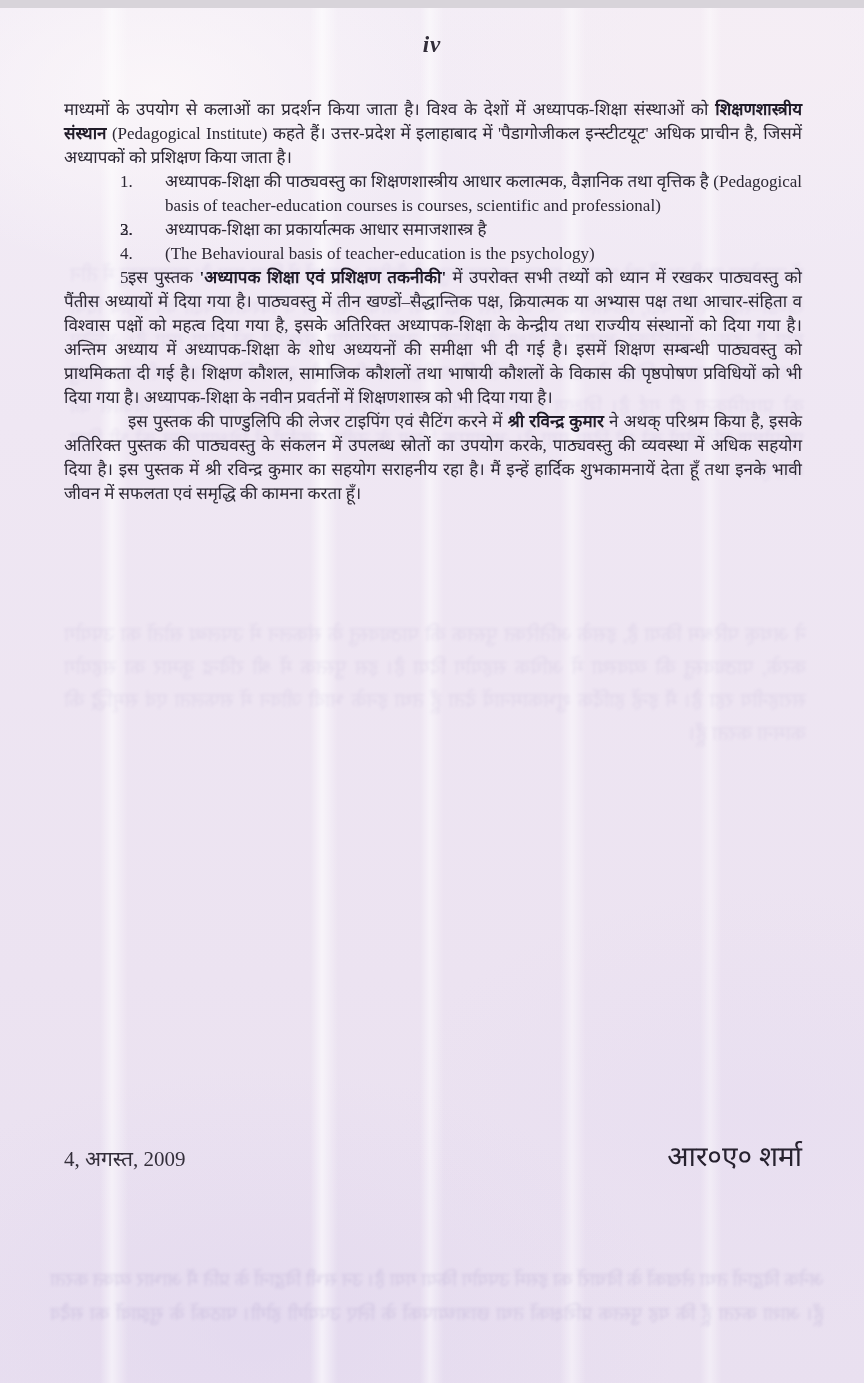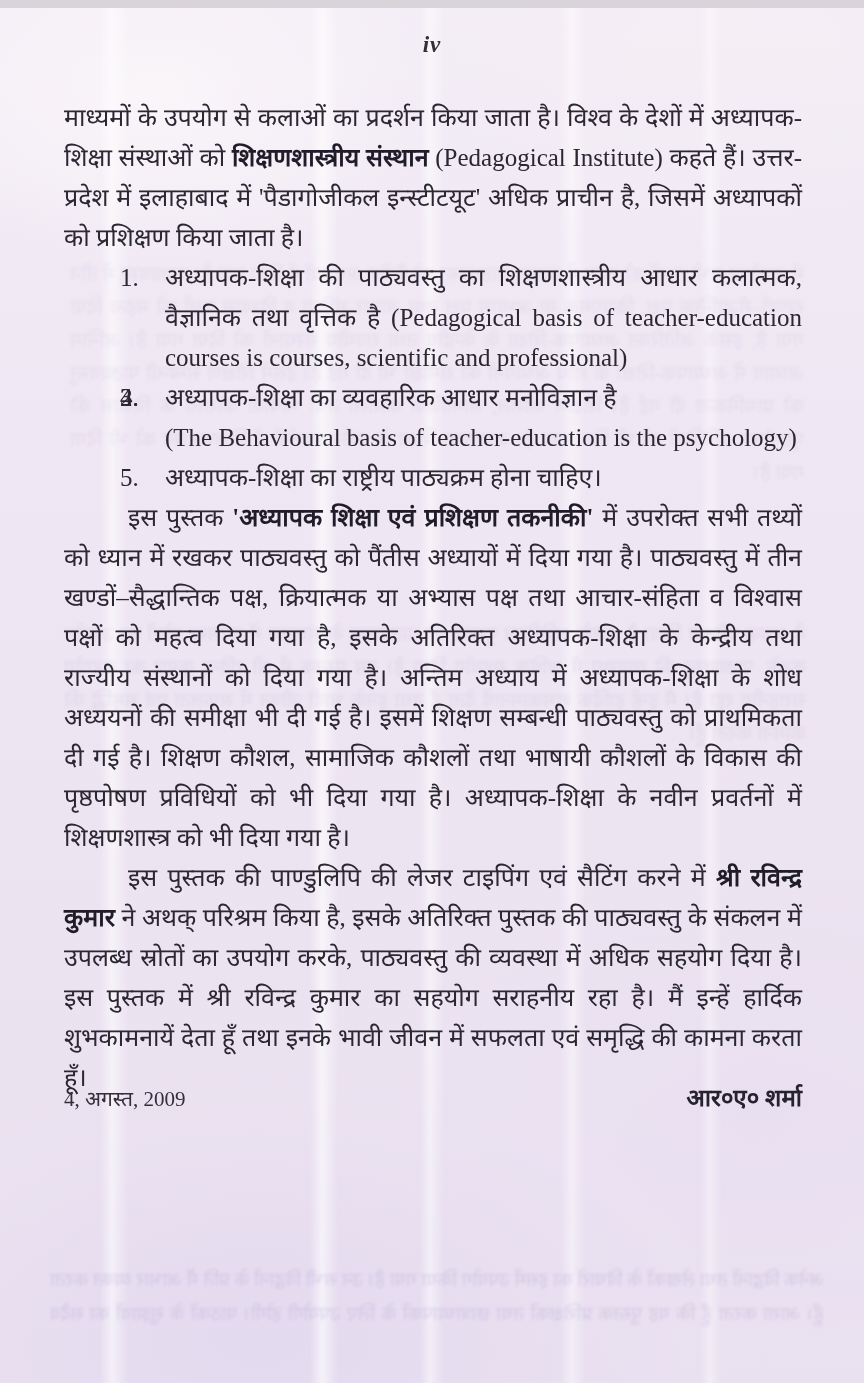--- a/index.html
+++ b/index.html
@@ -42,35 +42,35 @@
   .bleed-c{left:50px;right:40px;top:1255px;height:70px;opacity:.22;font-size:19px;line-height:34px;}
   
   .content-layer{position:relative;z-index:1;}
   .page-num{
     position:absolute;top:24px;left:0;width:100%;
     text-align:center;font-style:italic;font-weight:bold;font-size:23px;
     letter-spacing:1px;color:#332e3a;
   }
   .body-text{
     position:absolute;left:64px;top:90px;width:738px;
-    font-size:25px;line-height:40px;text-align:justify;
+    font-size:17px;line-height:24px;text-align:justify;
   }
   .body-text p{margin:0;}
   p.ind{text-indent:64px;}
   b{color:#201c29;}
   ol.fmt{list-style:none;margin:0;padding:0;}
   ol.fmt li{position:relative;padding-left:101px;}
   ol.fmt .num{position:absolute;left:56px;top:0;}
   .en-block{display:block;}
   .footer{
-    position:absolute;left:64px;right:62px;top:1072px;
+    position:absolute;left:64px;right:62px;top:1128px;
     display:flex;justify-content:space-between;align-items:baseline;z-index:1;
   }
   .date{font-size:21px;color:#332e3a;}
-  .author{font-size:24px;font-weight:bold;color:#27222f;}
+  .author{font-size:28px;font-weight:normal;color:#27222f;}
 </style>
 </head>
 <body>
 
 <div class="page">
 
   <div class="bleed-layer">
     <div class="bleed bleed-a"> में उपरोक्त सभी तथ्यों को ध्यान में रखकर पाठ्यवस्तु को पैंतीस अध्यायों में दिया गया है। पाठ्यवस्तु में तीन खण्डों–सैद्धान्तिक पक्ष, क्रियात्मक या अभ्यास पक्ष तथा आचार-संहिता व विश्वास पक्षों को महत्व दिया गया है, इसके अतिरिक्त अध्यापक-शिक्षा के केन्द्रीय तथा राज्यीय संस्थानों को दिया गया है। अन्तिम अध्याय में अध्यापक-शिक्षा के शोध अध्ययनों की समीक्षा भी दी गई है। इसमें शिक्षण सम्बन्धी पाठ्यवस्तु को प्राथमिकता दी गई है। शिक्षण कौशल, सामाजिक कौशलों तथा भाषायी कौशलों के विकास की पृष्ठपोषण प्रविधियों को भी दिया गया है। अध्यापक-शिक्षा के नवीन प्रवर्तनों में शिक्षणशास्त्र को भी दिया गया है।</div>
     <div class="bleed bleed-b"> ने अथक् परिश्रम किया है, इसके अतिरिक्त पुस्तक की पाठ्यवस्तु के संकलन में उपलब्ध स्रोतों का उपयोग करके, पाठ्यवस्तु की व्यवस्था में अधिक सहयोग दिया है। इस पुस्तक में श्री रविन्द्र कुमार का सहयोग सराहनीय रहा है। मैं इन्हें हार्दिक शुभकामनायें देता हूँ तथा इनके भावी जीवन में सफलता एवं समृद्धि की कामना करता हूँ।</div>
     <div class="bleed bleed-c">अनेक विद्वानों तथा लेखकों के विचारों का इसमें उपयोग किया गया है। उन सभी विद्वानों के प्रति मैं आभार व्यक्त करता हूँ। आशा करता हूँ कि यह पुस्तक प्रशिक्षकों तथा छात्राध्यापकों के लिए उपयोगी होगी। पाठकों के सुझावों का सदैव स्वागत है।</div>
@@ -88,29 +88,28 @@
         <li>
           <span class="num">1.</span>
           <span>अध्यापक-शिक्षा की पाठ्यवस्तु का शिक्षणशास्त्रीय आधार कलात्मक, वैज्ञानिक तथा वृत्तिक है</span>
           <span>(Pedagogical basis of teacher-education courses is courses, scientific and professional)</span>
         </li>
         <li>
           <span class="num">2.</span>
         </li>
         <li>
           <span class="num">3.</span>
+          <span>अध्यापक-शिक्षा का प्रकार्यात्मक आधार समाजशास्त्र है</span>
         </li>
         <li>
           <span class="num">4.</span>
-          <span>अध्यापक-शिक्षा का व्यवहारिक आधार मनोविज्ञान है</span>
           <span class="en-block">(The Behavioural basis of teacher-education is the psychology)</span>
         </li>
         <li>
           <span class="num">5.</span>
-          <span>अध्यापक-शिक्षा का राष्ट्रीय पाठ्यक्रम होना चाहिए।</span>
         </li>
       </ol>
 
       <p class="ind"><span>इस पुस्तक </span><b>'अध्यापक शिक्षा एवं प्रशिक्षण तकनीकी'</b><span> में उपरोक्त सभी तथ्यों को ध्यान में रखकर पाठ्यवस्तु को पैंतीस अध्यायों में दिया गया है। पाठ्यवस्तु में तीन खण्डों–सैद्धान्तिक पक्ष, क्रियात्मक या अभ्यास पक्ष तथा आचार-संहिता व विश्वास पक्षों को महत्व दिया गया है, इसके अतिरिक्त अध्यापक-शिक्षा के केन्द्रीय तथा राज्यीय संस्थानों को दिया गया है। अन्तिम अध्याय में अध्यापक-शिक्षा के शोध अध्ययनों की समीक्षा भी दी गई है। इसमें शिक्षण सम्बन्धी पाठ्यवस्तु को प्राथमिकता दी गई है। शिक्षण कौशल, सामाजिक कौशलों तथा भाषायी कौशलों के विकास की पृष्ठपोषण प्रविधियों को भी दिया गया है। अध्यापक-शिक्षा के नवीन प्रवर्तनों में शिक्षणशास्त्र को भी दिया गया है।</span></p>
 
       <p class="ind"><span>इस पुस्तक की पाण्डुलिपि की लेजर टाइपिंग एवं सैटिंग करने में </span><b>श्री रविन्द्र कुमार</b><span> ने अथक् परिश्रम किया है, इसके अतिरिक्त पुस्तक की पाठ्यवस्तु के संकलन में उपलब्ध स्रोतों का उपयोग करके, पाठ्यवस्तु की व्यवस्था में अधिक सहयोग दिया है। इस पुस्तक में श्री रविन्द्र कुमार का सहयोग सराहनीय रहा है। मैं इन्हें हार्दिक शुभकामनायें देता हूँ तथा इनके भावी जीवन में सफलता एवं समृद्धि की कामना करता हूँ।</span></p>
 
 
     </div>
 

